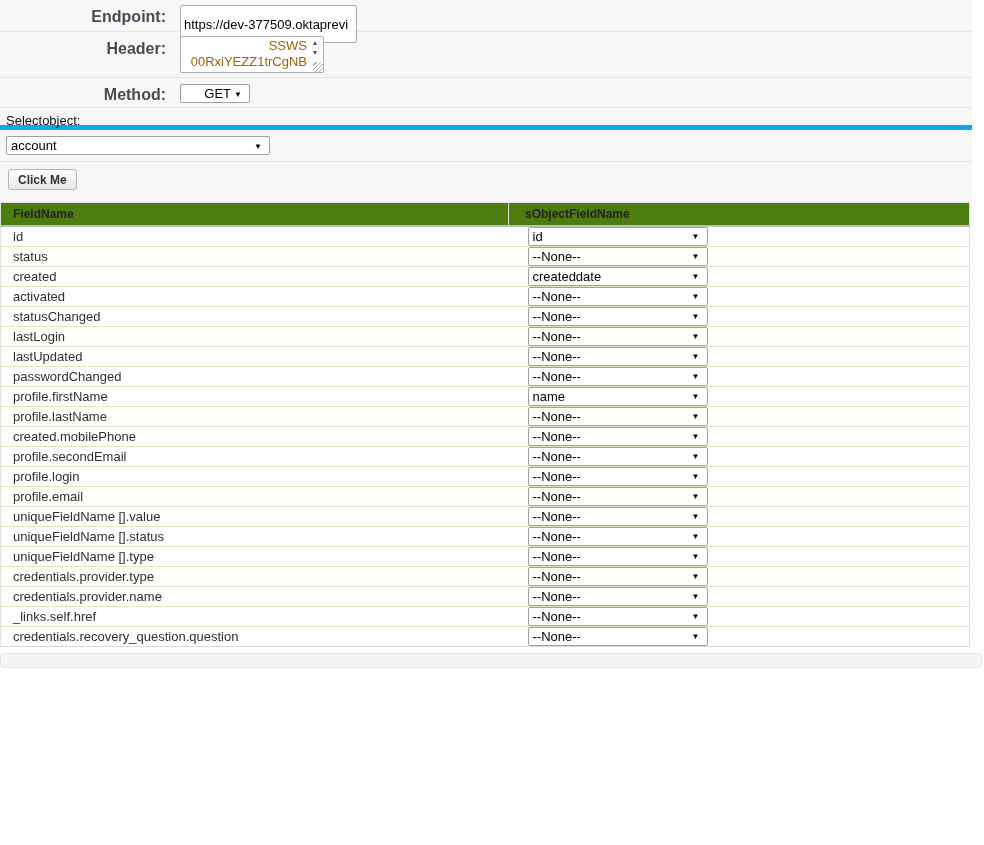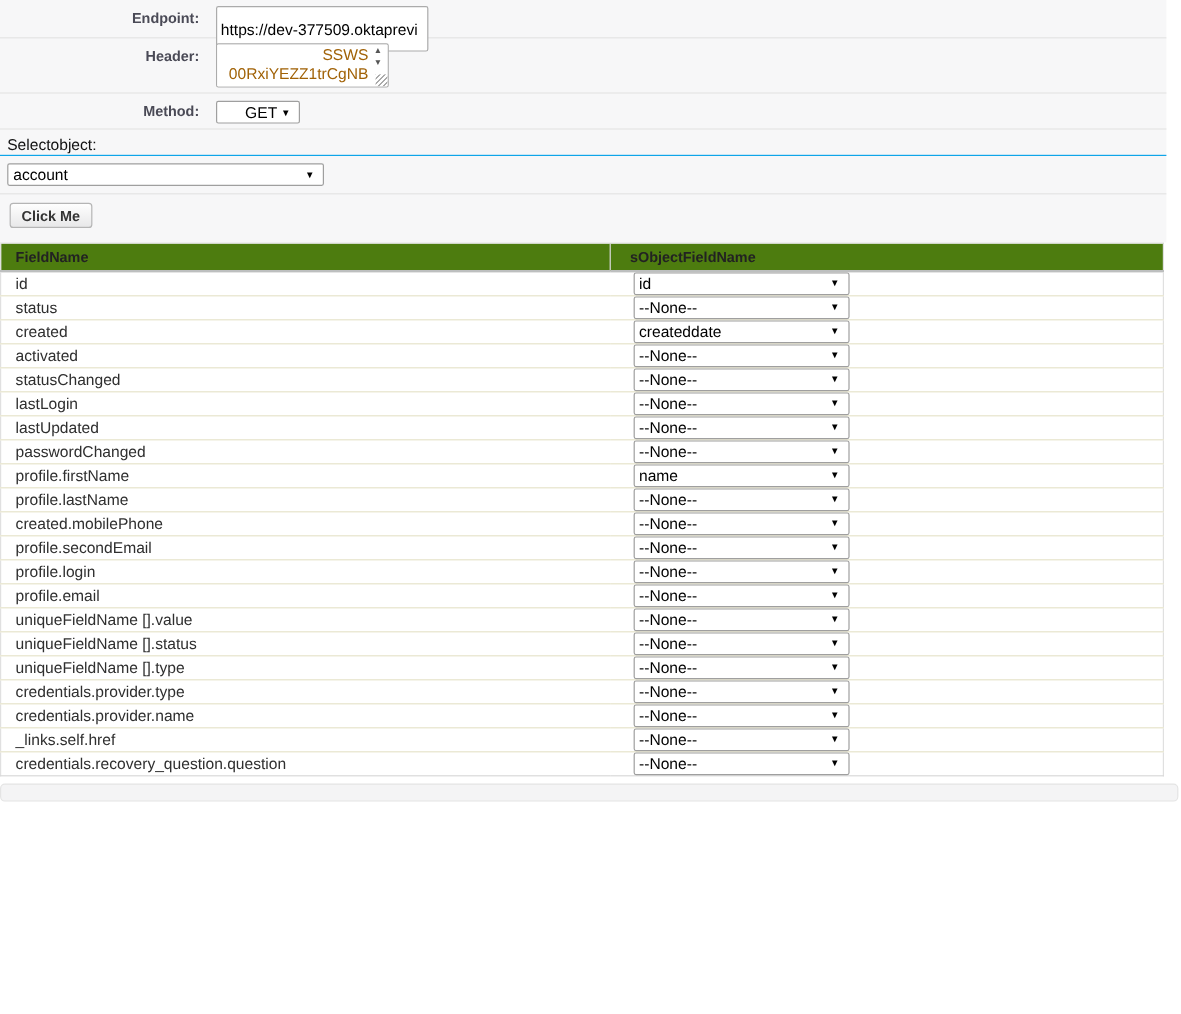--- a/index.html
+++ b/index.html
@@ -5,21 +5,21 @@
   * { margin:0; padding:0; box-sizing:border-box; }
   html,body { width:984px; height:845px; background:#ffffff; font-family:"Liberation Sans", sans-serif; }
   .page { position:relative; width:984px; height:845px; overflow:hidden; }
 
   
   .topblock { width:972px; background:#f7f7f8; }
   .frow { display:flex; align-items:flex-start; border-bottom:1px solid #e4e4e4; }
   .frow-endpoint { height:32px; }
   .frow-header   { height:46px; }
   .frow-method   { height:30px; }
-  .flabel { width:166px; text-align:right; font-size:12px; font-weight:bold; color:#4a4a56; padding-top:8px; }
+  .flabel { width:166px; text-align:right; font-size:16px; font-weight:bold; color:#4a4a56; padding-top:8px; }
   .fctrl { margin-left:14px; }
 
   .text-input { width:177px; height:38px; margin-top:5px; border:1px solid #ababab; border-radius:2px;
                 background:#fff; font-family:"Liberation Sans", sans-serif; font-size:13px; color:#000;
                 padding:1px 3px; outline:none; }
 
   .ta-wrap { width:144px; height:37px; margin-top:4px; border:1px solid #ababab; border-radius:2px;
              background:#fff; display:flex; overflow:hidden; }
   .ta-wrap textarea { flex:1; border:none; resize:none; overflow:hidden; outline:none;
                       font-family:"Liberation Sans", sans-serif; font-size:13px; line-height:16px;
@@ -30,21 +30,21 @@
           background:repeating-linear-gradient(135deg, transparent 0 2px, #aaa 2px 3px); }
 
   
   .sel { position:relative; height:19px; background:#fff; border:1px solid #9f9f9f; border-radius:2px;
          font-size:13px; color:#000; line-height:17px; padding:0 18px 0 4px; cursor:default;
          white-space:nowrap; overflow:hidden; }
   .sel .caret { position:absolute; right:7px; top:50%; transform:translateY(-50%); font-size:8px; color:#000; }
 
   .method-sel { width:70px; margin-top:6px;text-align:right; }
 
-  .lrow { height:22px; border-bottom:1px solid #0ea5e9; padding:5px 0 0 6px; font-size:13px; color:#111; }
+  .lrow { height:22px; border-bottom:5px solid #0ea5e9; padding:5px 0 0 6px; font-size:13px; color:#111; }
   .selrow { height:32px; border-bottom:1px solid #e4e4e4; padding:6px 0 0 6px; }
   .object-sel { width:264px; }
   .btnrow { height:40px; padding:7px 0 0 8px; }
   .btn { height:21px; padding:0 9px; font-family:"Liberation Sans", sans-serif; font-size:12px; font-weight:bold;
          color:#333; background:linear-gradient(#fefefe, #e8e8e9); border:1px solid #b5b5b5;
          border-radius:3px; cursor:pointer; }
 
   
   table.map { width:970px; border-collapse:collapse; table-layout:fixed;
               border-left:1px solid #e0e0e0; border-right:1px solid #e0e0e0; border-bottom:1px solid #d9d9d9; }

